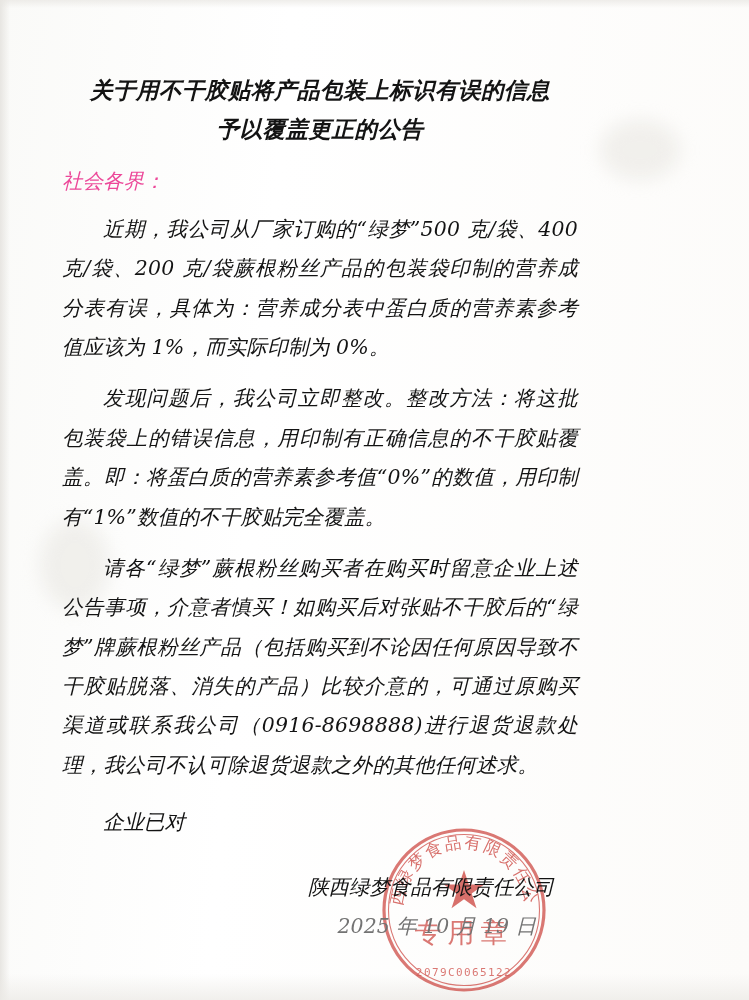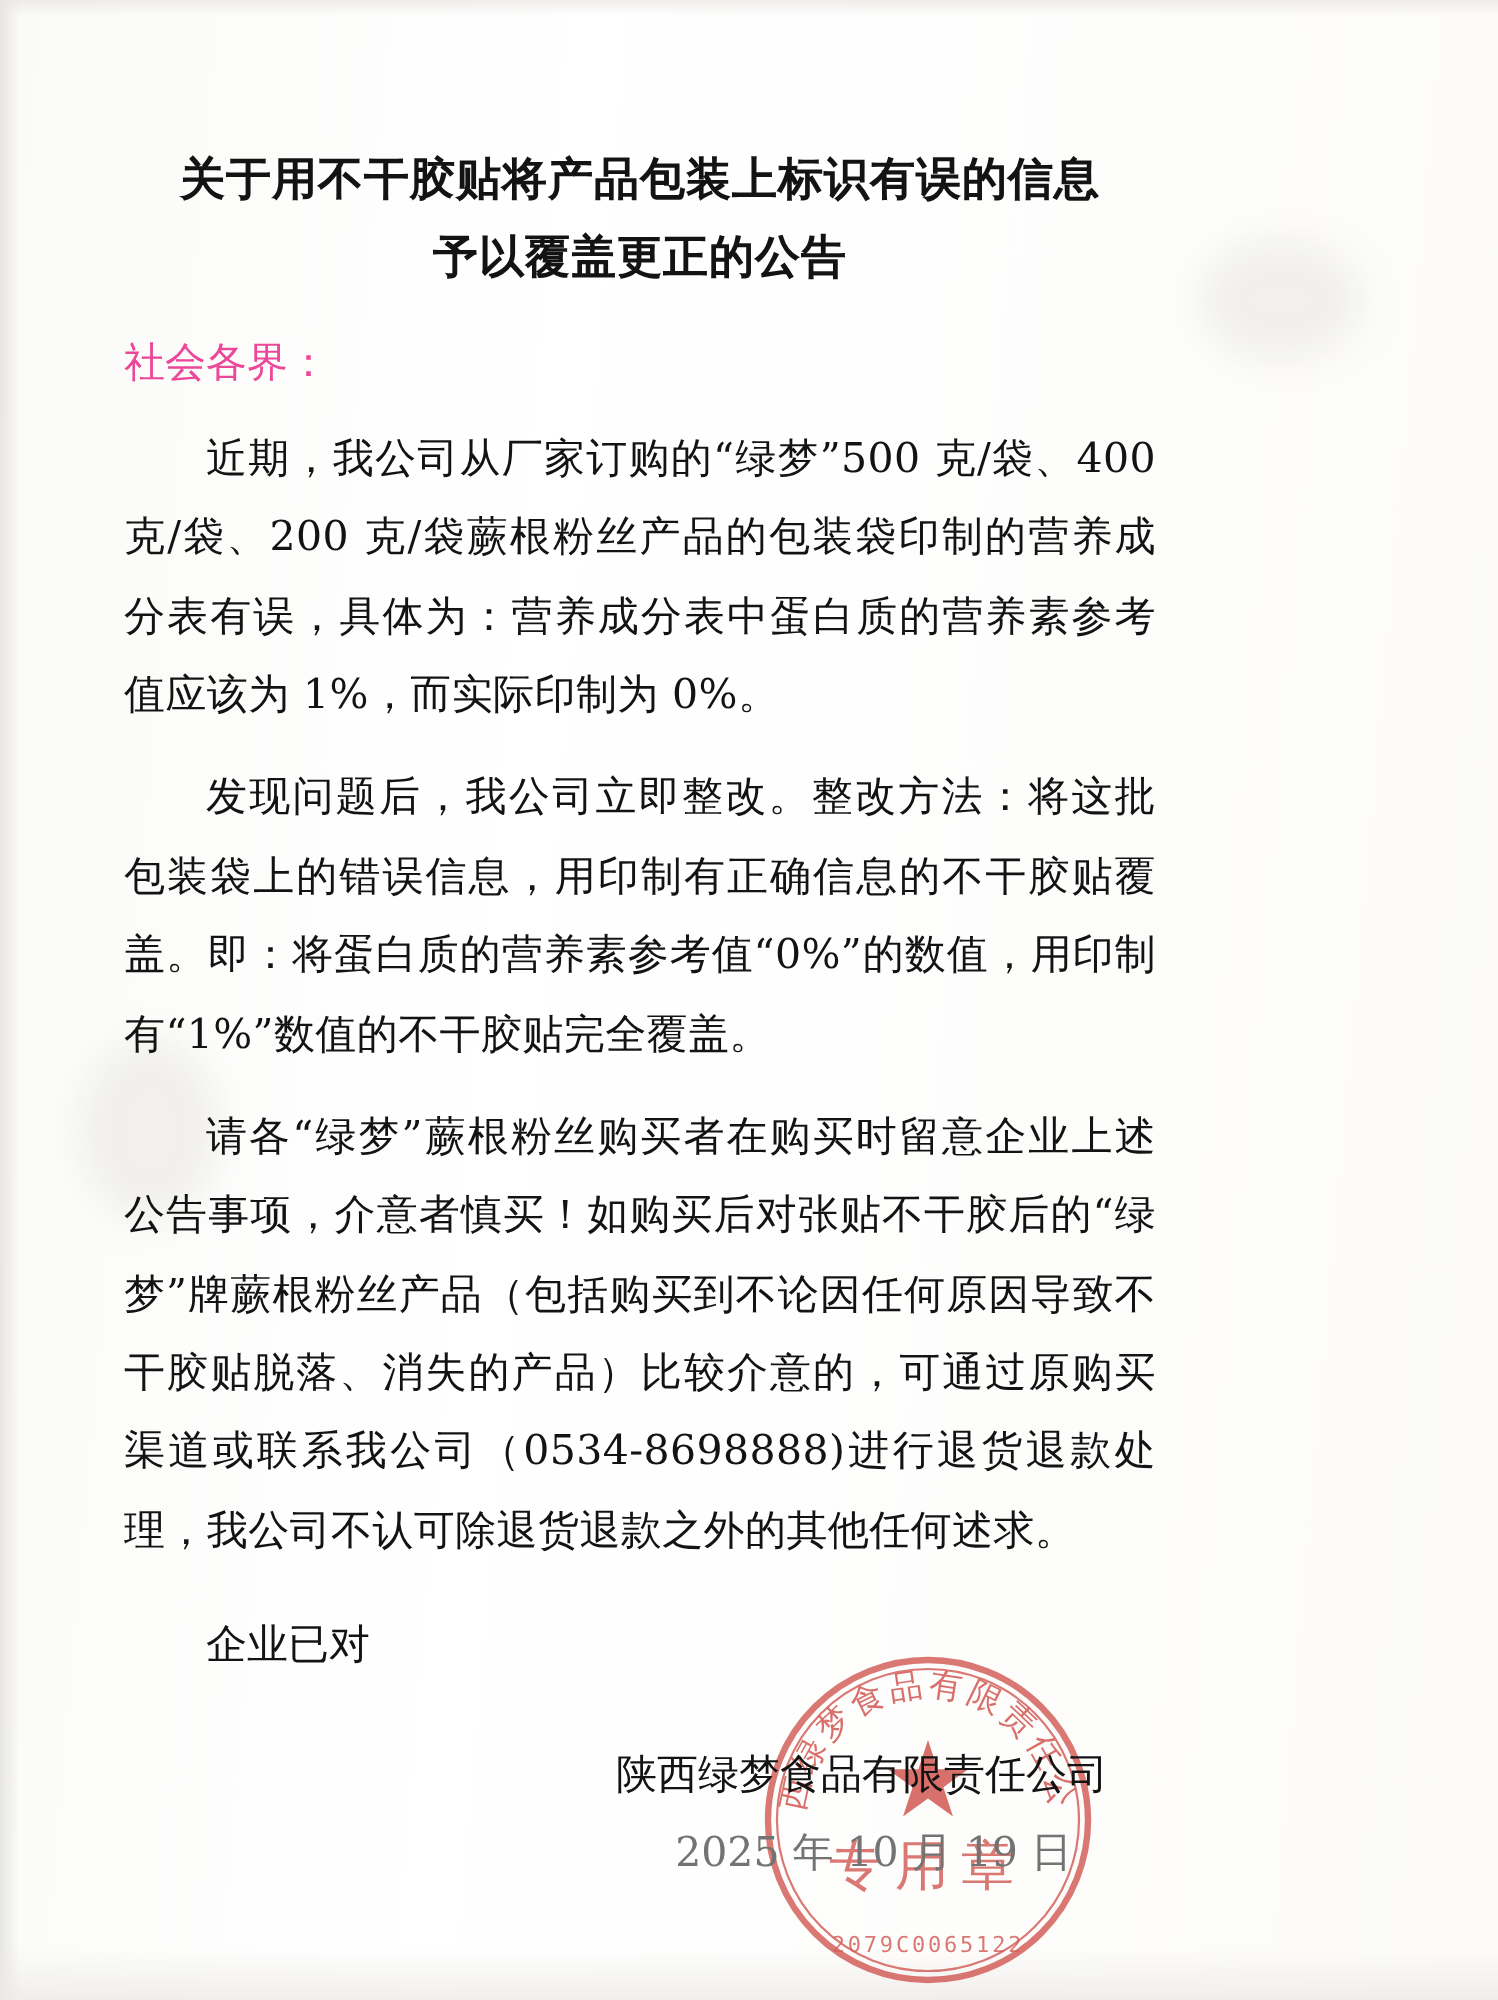--- a/index.html
+++ b/index.html
@@ -40,20 +40,21 @@
     background: linear-gradient(to top, rgba(236,234,230,.75), rgba(255,255,255,0));
   }
 
   .doc {
     position: absolute;
     left: 0; top: 0;
     width: 676px;
     height: 1000px;
     box-sizing: border-box;
     padding: 72px 98px 30px 62px;
+    font-style: italic;
   }
 
   .title-block {
     text-align: center;
     margin-bottom: 18px;
   }
   .title-line {
     font-size: 22.5px;
     font-weight: 700;
     letter-spacing: 0.5px;
@@ -145,21 +146,21 @@
 
   <div class="title-block">
     <div class="title-line">关于用不干胶贴将产品包装上标识有误的信息</div>
     <div class="title-line title-line-2">予以覆盖更正的公告</div>
   </div>
 
   <div class="salutation">社会各界：</div>
 
   <p class="body-par">近期，我公司从厂家订购的“绿梦”500 克/袋、400 克/袋、200 克/袋蕨根粉丝产品的包装袋印制的营养成分表有误，具体为：营养成分表中蛋白质的营养素参考值应该为 1%，而实际印制为 0%。</p>
   <p class="body-par">发现问题后，我公司立即整改。整改方法：将这批包装袋上的错误信息，用印制有正确信息的不干胶贴覆盖。即：将蛋白质的营养素参考值“0%”的数值，用印制有“1%”数值的不干胶贴完全覆盖。</p>
-  <p class="body-par">请各“绿梦”蕨根粉丝购买者在购买时留意企业上述公告事项，介意者慎买！如购买后对张贴不干胶后的“绿梦”牌蕨根粉丝产品（包括购买到不论因任何原因导致不干胶贴脱落、消失的产品）比较介意的，可通过原购买渠道或联系我公司（0534-8698888)进行退货退款处理，我公司不认可除退货退款之外的其他任何述求。</p>
+  <p class="body-par">请各“绿梦”蕨根粉丝购买者在购买时留意企业上述公告事项，介意者慎买！如购买后对张贴不干胶后的“绿梦”牌蕨根粉丝产品（包括购买到不论因任何原因导致不干胶贴脱落、消失的产品）比较介意的，可通过原购买渠道或联系我公司（0916-8698888)进行退货退款处理，我公司不认可除退货退款之外的其他任何述求。</p>
 
   <div class="closing">企业已对</div>
 
   <div class="signature-block">
     <div class="sig-company">陕西绿梦食品有限责任公司</div>
     <div class="sig-date">2025 年 10 月 19 日</div>
   </div>
 
 </div>
 

